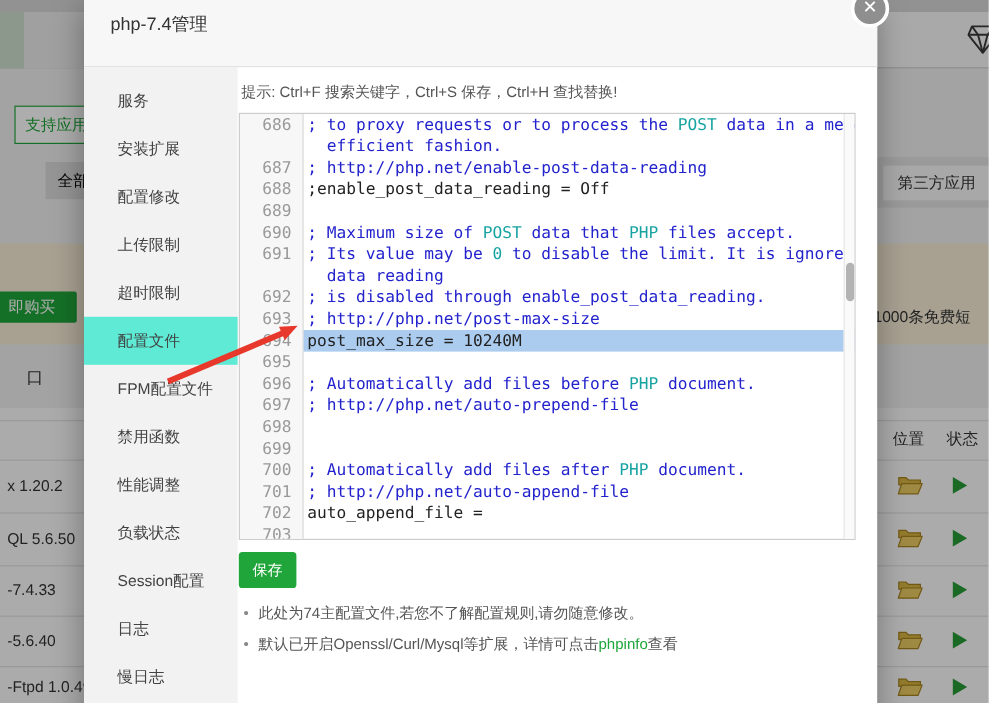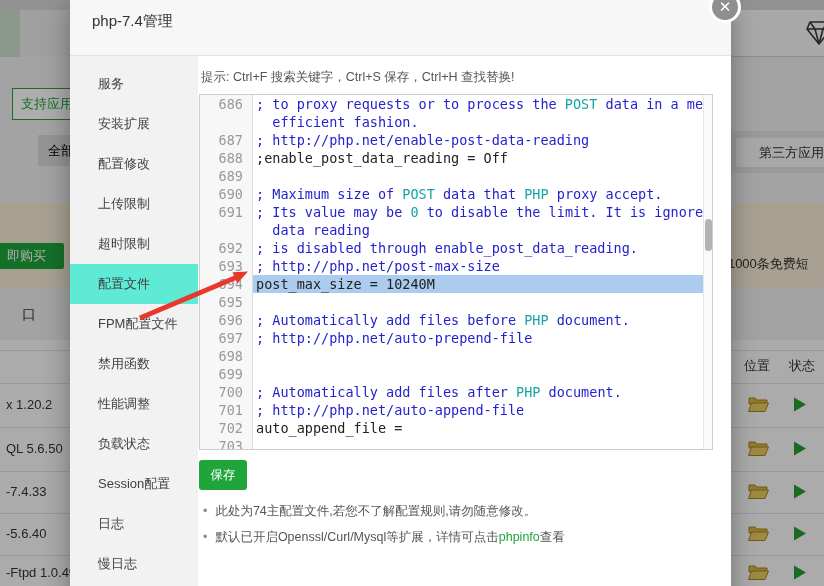--- a/index.html
+++ b/index.html
@@ -12,21 +12,21 @@
   .bg-topbar { position:absolute; left:0; top:10px; right:0; height:47px; background:#fafafa; border-bottom:1px solid #d0d0d0; }
   .bg-greentab { position:absolute; left:0; top:10px; width:20px; height:47px; background:#cfe0cf; }
   .bg-graytab { position:absolute; left:20px; top:10px; width:50px; height:47px; background:#ececec; }
   .gem { position:absolute; left:806px; top:20px; }
   .btn-support { position:absolute; left:12px; top:88px; width:70px; height:32px; background:#fff;
     border:1px solid #20a53a; color:#20a53a; font-size:13px; line-height:30px; padding-left:8px; }
   .btn-all { position:absolute; left:38px; top:135px; width:44px; height:31px; background:#dcdcdc;
     color:#000000; font-size:13px; line-height:31px; padding-left:10px; }
   .catbar { position:absolute; left:70px; right:0; top:131px; height:42px; background:#e3e3e3; }
   .btn-third { position:absolute; left:736px; top:138px; width:88px; height:29px; background:#f8f8f8;
-    color:#333; font-size:13px; line-height:29px; text-align:right; padding-left:12px; }
+    color:#333; font-size:13px; line-height:29px; text-align:left; padding-left:12px; }
   .promo { position:absolute; left:0; right:0; top:203px; height:84px; background:#f8eed8; }
   .btn-buy { position:absolute; left:-20px; top:243px; width:84px; height:26px; background:#20a53a;
     color:#fff; font-size:13px; line-height:26px; text-align:right; padding-right:18px; border-radius:2px; }
   .promo-sms { position:absolute; left:712px; top:255px; font-size:13px; color:#333; white-space:nowrap; }
   .promo-sms .chk { color:#20a53a; font-weight:bold; margin-right:5px; }
   .bg-port { position:absolute; left:22px; top:306px; font-size:14px; color:#333; }
   .bg-table { position:absolute; left:0; right:0; top:340px; bottom:0; background:#fdfdfd; }
   .bg-th { position:absolute; top:357px; font-size:13px; color:#333; }
   .th-loc { left:744px; } .th-status { left:789px;text-align:center; }
   .hline { position:absolute; left:0; right:0; height:1px; background:#e2e2e2; }
@@ -180,21 +180,21 @@
     <div class="content">
       <div class="hint">提示: Ctrl+F 搜索关键字，Ctrl+S 保存，Ctrl+H 查找替换!</div>
       <div class="editor">
         <div class="gutter-bg"></div>
         <div id="ed-rows">
             <div class="ed-row"><span class="ed-gutter">686</span><span class="ed-code"><span class="tk-c">; to proxy requests or to process the </span><span class="tk-a">POST</span><span class="tk-c"> data in a memory</span></span></div>
             <div class="ed-row"><span class="ed-gutter"></span><span class="ed-code"><span class="tk-c">  efficient fashion.</span></span></div>
             <div class="ed-row"><span class="ed-gutter">687</span><span class="ed-code"><span class="tk-c">; http://php.net/enable-post-data-reading</span></span></div>
             <div class="ed-row"><span class="ed-gutter">688</span><span class="ed-code"><span class="tk-k">;enable_post_data_reading = Off</span></span></div>
             <div class="ed-row"><span class="ed-gutter">689</span><span class="ed-code"></span></div>
-            <div class="ed-row"><span class="ed-gutter">690</span><span class="ed-code"><span class="tk-c">; Maximum size of </span><span class="tk-a">POST</span><span class="tk-c"> data that </span><span class="tk-a">PHP</span><span class="tk-c"> proxy accept.</span></span></div>
+            <div class="ed-row"><span class="ed-gutter">690</span><span class="ed-code"><span class="tk-c">; Maximum size of </span><span class="tk-a">POST</span><span class="tk-c"> data that </span><span class="tk-a">PHP</span><span class="tk-c"> files accept.</span></span></div>
             <div class="ed-row"><span class="ed-gutter">691</span><span class="ed-code"><span class="tk-c">; Its value may be </span><span class="tk-a">0</span><span class="tk-c"> to disable the limit. It is ignored if </span></span></div>
             <div class="ed-row"><span class="ed-gutter"></span><span class="ed-code"><span class="tk-c">  data reading</span></span></div>
             <div class="ed-row"><span class="ed-gutter">692</span><span class="ed-code"><span class="tk-c">; is disabled through enable_post_data_reading.</span></span></div>
             <div class="ed-row"><span class="ed-gutter">693</span><span class="ed-code"><span class="tk-c">; http://php.net/post-max-size</span></span></div>
             <div class="ed-row hl"><span class="ed-gutter">694</span><span class="ed-code"><span class="tk-k">post_max_size = 10240M</span></span></div>
             <div class="ed-row"><span class="ed-gutter">695</span><span class="ed-code"></span></div>
             <div class="ed-row"><span class="ed-gutter">696</span><span class="ed-code"><span class="tk-c">; Automatically add files before </span><span class="tk-a">PHP</span><span class="tk-c"> document.</span></span></div>
             <div class="ed-row"><span class="ed-gutter">697</span><span class="ed-code"><span class="tk-c">; http://php.net/auto-prepend-file</span></span></div>
             <div class="ed-row"><span class="ed-gutter">698</span></div>
             <div class="ed-row"><span class="ed-gutter">699</span><span class="ed-code"></span></div>

